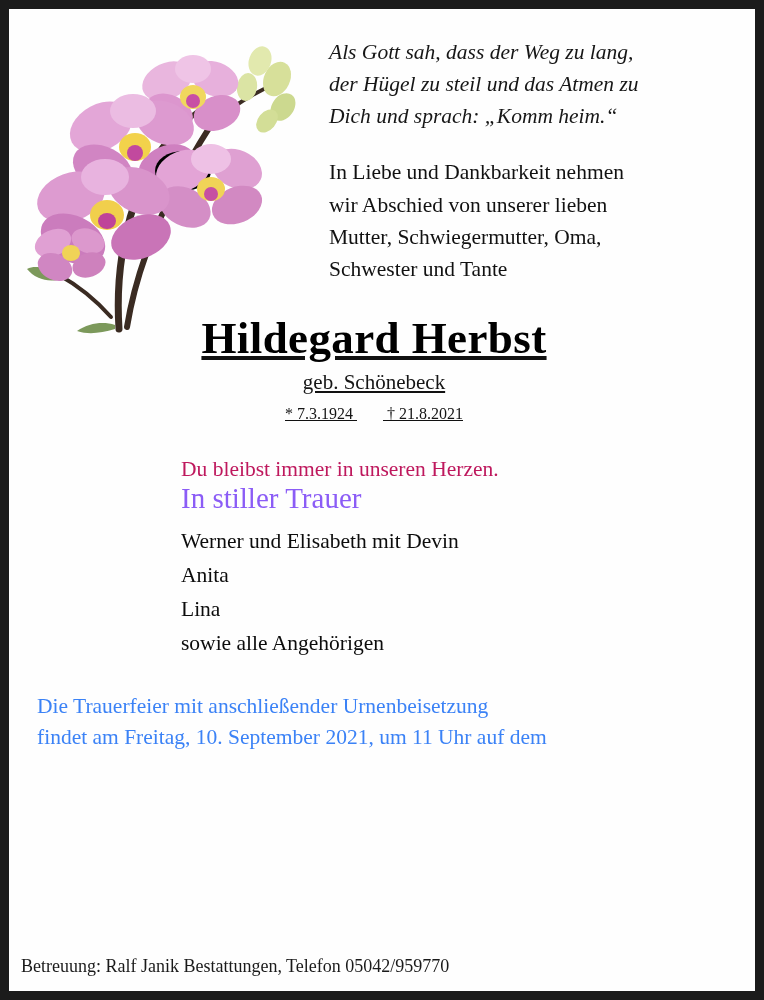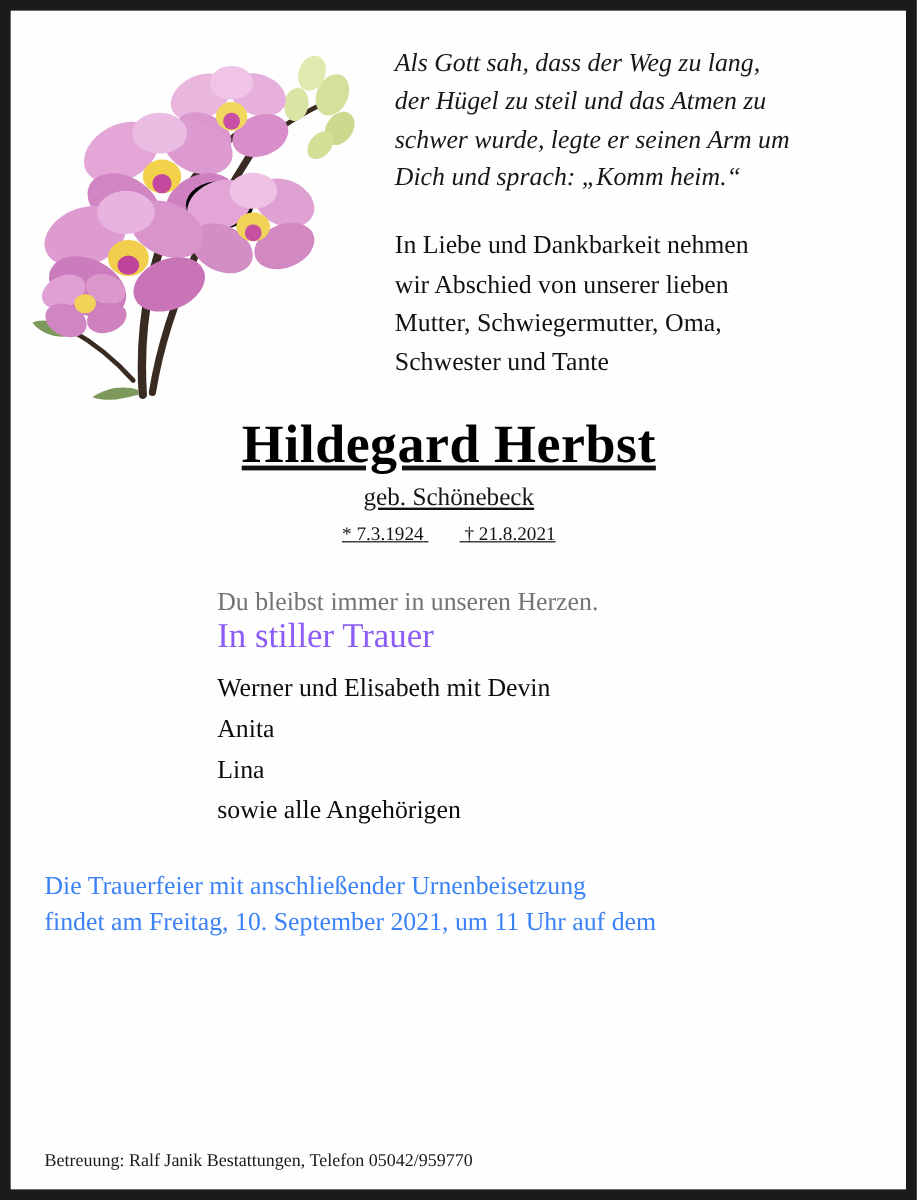--- a/index.html
+++ b/index.html
@@ -86,21 +86,21 @@
     font-size: 16px;
     color: #151515;
   }
   .dates .sep { display: inline-block; width: 26px; }
 
   
   .epitaph {
     margin-top: 34px;
     margin-left: 148px;
     font-size: 21.5px;
-    color: #737373;
+    color: #be185d;
   }
   .mourning-label {
     margin-left: 148px;
     font-size: 29px;
     color: #8b5cf6;
   }
   .mourners {
     margin-top: 10px;
     margin-left: 148px;
     font-size: 21.5px;
@@ -115,23 +115,23 @@
     margin-left: 4px;
     font-size: 21.5px;
     line-height: 1.44;
     color: #3b82f6;
   }
   .ceremony div { white-space: nowrap; }
 
   
   .footer {
     position: absolute;
-    left: 28px;
+    left: 12px;
     bottom: 14px;
-    font-size: 15px;
+    font-size: 18px;
     color: #1a1a1a;
   }
 </style>
 </head>
 <body>
 
 <div class="obituary">
   <div class="inner">
 
     <svg class="flower" viewBox="0 0 290 320" aria-hidden="true">
@@ -204,21 +204,20 @@
         <ellipse cx="-16" cy="14" rx="18" ry="13" fill="#d086c2" transform="rotate(25 -16 14)"></ellipse>
         <ellipse cx="18" cy="12" rx="17" ry="12" fill="#ce81bd" transform="rotate(-20 18 12)"></ellipse>
         <ellipse cx="0" cy="0" rx="9" ry="8" fill="#f0d357"></ellipse>
       </g>
     </svg>
 
     <div class="top-block">
       <div class="verse">
         <div>Als Gott sah, dass der Weg zu lang,</div>
         <div>der Hügel zu steil und das Atmen zu</div>
-        <div>schwer wurde, legte er seinen Arm um</div>
         <div>Dich und sprach: „Komm heim.“</div>
       </div>
 
       <div class="intro">
         <div>In Liebe und Dankbarkeit nehmen</div>
         <div>wir Abschied von unserer lieben</div>
         <div>Mutter, Schwiegermutter, Oma,</div>
         <div>Schwester und Tante</div>
       </div>
     </div>

